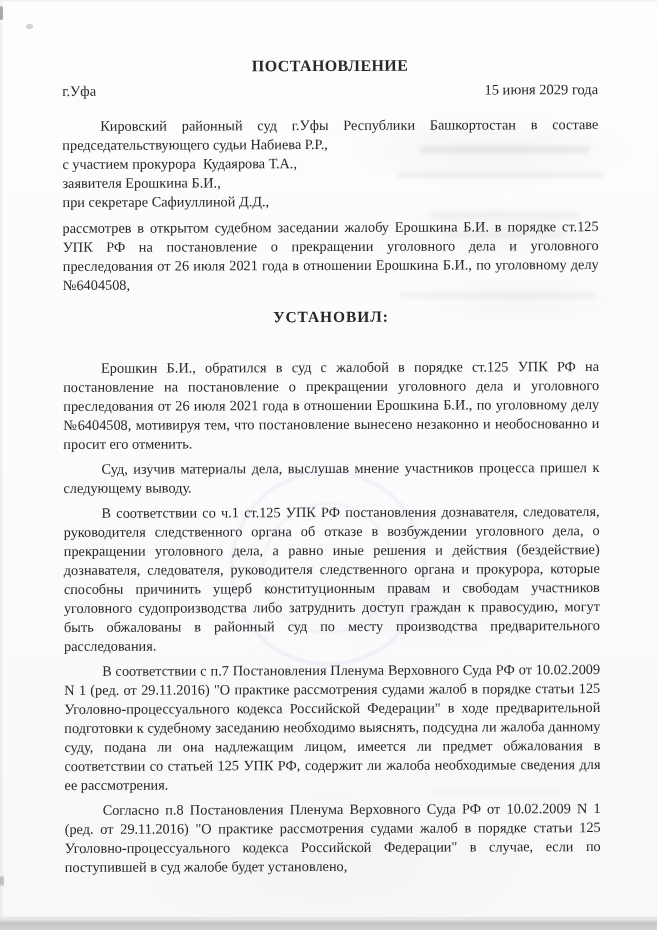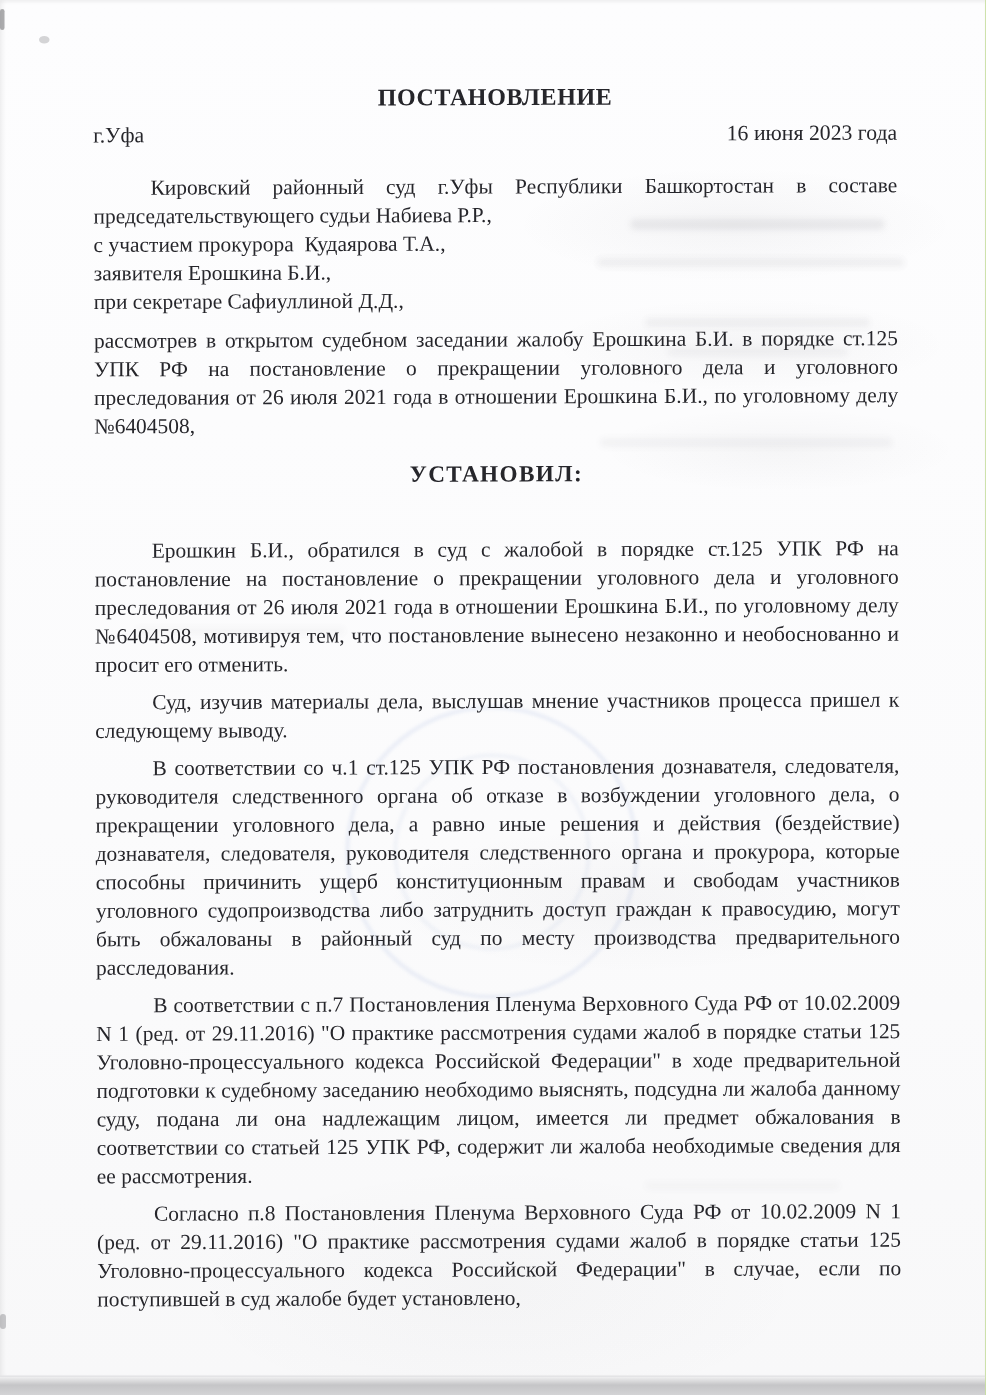--- a/index.html
+++ b/index.html
@@ -110,21 +110,21 @@
     <div class="smudge m7"></div>
     <div class="speck s1"></div>
     <div class="speck s2"></div>
     <div class="speck s3"></div>
 
     <div class="content">
       <div class="doc-title">ПОСТАНОВЛЕНИЕ</div>
 
       <div class="dateline">
         <span>г.Уфа</span>
-        <span>16 июня 2023 года</span>
+        <span>15 июня 2029 года</span>
       </div>
 
       <div class="preamble-block">
         <p class="indent">Кировский районный суд г.Уфы Республики Башкортостан в составе председательствующего судьи Набиева Р.Р.,</p>
         <p class="pre">с участием прокурора  Кудаярова Т.А.,</p>
         <p>заявителя Ерошкина Б.И.,</p>
         <p>при секретаре Сафиуллиной Д.Д.,</p>
         <p class="case-line">рассмотрев в открытом судебном заседании жалобу Ерошкина Б.И. в порядке ст.125 УПК РФ на постановление о прекращении уголовного дела и уголовного преследования от 26 июля 2021 года в отношении Ерошкина Б.И., по уголовному делу №6404508,</p>
       </div>
 

